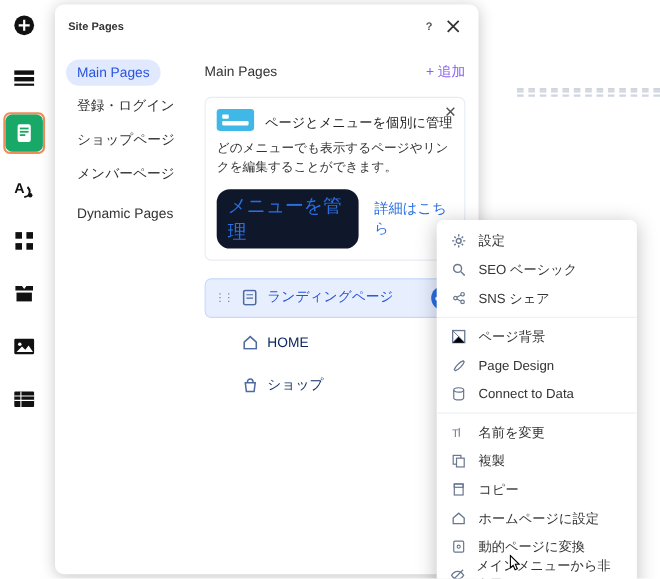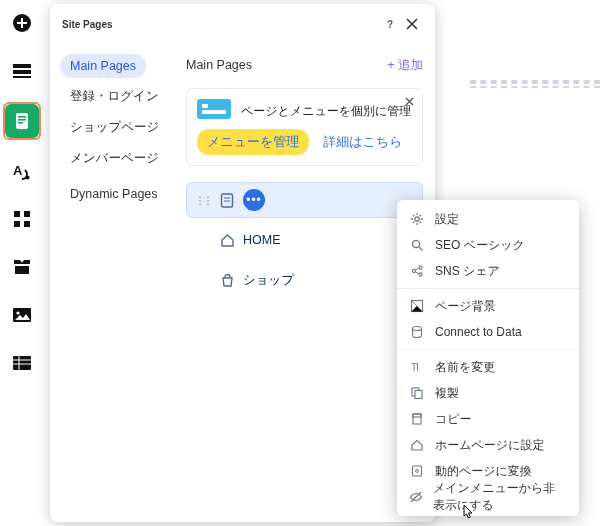--- a/index.html
+++ b/index.html
@@ -37,21 +37,21 @@
 
   .infobox { margin-top: 10px; border: 1px solid #e7ecf4; border-radius: 6px; padding: 10px 10px 10px 10px; position: relative; }
   .infobox .close { position: absolute; top: 6px; right: 8px; color: #555; cursor: pointer; font-size: 12px; }
   .ibrow1 { display: flex; align-items: flex-end; gap: 10px; }
   .ibicon { width: 34px; height: 20px; background: #3fb8e8; border-radius: 3px; position: relative; }
   .ibicon::before { content:""; position:absolute; left:5px; top:5px; width:6px; height:4px; background:#fff; border-radius:1px; }
   .ibicon::after  { content:""; position:absolute; left:5px; top:11px; width:24px; height:4px; background:#fff; border-radius:1px; }
   .ibtitle { font-size: 12px; line-height: 1.35; color: #222; flex: 1; }
   .ibdesc { margin-top: 8px; font-size: 11.5px; line-height: 1.5; color: #333; }
   .iblinks { margin-top: 10px; display: flex; gap: 14px; align-items: center; }
-  .link-pill { background: #fde047; color: #2a6fe4; font-size: 13px; padding: 4px 10px; border-radius: 12px; cursor: pointer; }
+  .link-pill { background: #0f172a; color: #2a6fe4; font-size: 17px; padding: 4px 10px; border-radius: 12px; cursor: pointer; }
   .link-plain { color: #2a6fe4; font-size: 13px; cursor: pointer; }
 
   
   .plist { margin-top: 16px; }
   .prow { display: flex; align-items: center; height: 36px; border-radius: 6px; padding: 0 8px; gap: 8px; border: 1px solid transparent; font-size: 12.5px; }
   .prow + .prow { margin-top: 4px; }
   .prow.sel { background: #e7efff; border-color: #c7d8ff; }
   .prow .grip { color: #6d7ea3; font-size: 10px; letter-spacing: -2px; cursor: grab; }
   .prow .ricon { width: 16px; height: 16px; color: #4f6aa0; display: flex; align-items: center; justify-content: center; }
   .prow .rlabel { flex: 1; color: #0e2960; }
@@ -172,36 +172,38 @@
         <div class="infobox">
           <span class="close">
             <svg width="9" height="9" viewBox="0 0 9 9">
                 <path d="M1 1l7 7M8 1L1 8" stroke="#555" stroke-width="1.4"></path>
               </svg>
           </span>
           <div class="ibrow1">
             <div class="ibicon"></div>
             <div class="ibtitle">ページとメニューを個別に管理</div>
           </div>
+          <div class="ibdesc">どのメニューでも表示するページやリンクを編集することができます。</div>
           <div class="iblinks">
             <span class="link-pill">メニューを管理</span>
             <span class="link-plain">詳細はこちら</span>
           </div>
         </div>
 
         <div class="plist">
           <div class="prow sel">
             <span class="grip">⋮⋮</span>
             <span class="ricon">
               <svg width="14" height="15" viewBox="0 0 14 15">
                   <rect x="1.5" y="1" width="11" height="13" rx="1.5" fill="none" stroke="#4f6aa0" stroke-width="1.4"></rect>
                   <line x1="4" y1="5" x2="10" y2="5" stroke="#4f6aa0"></line>
                   <line x1="4" y1="8" x2="10" y2="8" stroke="#4f6aa0"></line>
                 </svg>
             </span>
+            <span class="rlabel">ランディングページ</span>
             <span class="more">•••</span>
           </div>
 
           <div class="prow">
             <span class="grip" style="visibility:hidden">⋮⋮</span>
             <span class="ricon">
               <svg width="15" height="14" viewBox="0 0 15 14">
                   <path d="M2 7l5.5-5L13 7v6H2z" fill="none" stroke="#4f6aa0" stroke-width="1.4"></path>
                 </svg>
             </span>
@@ -260,20 +262,28 @@
           <svg width="14" height="14" viewBox="0 0 14 14">
             <rect x="1.5" y="1.5" width="11" height="11" fill="none" stroke="#6a7790" stroke-width="1.2"></rect>
             <path d="M1.5 12.5L7 7l5.5 5.5M1.5 1.5l11 11" stroke="#6a7790" stroke-width="0.9"></path>
           </svg>
         </span>
       <span>ページ背景</span>
     </div>
     <div class="mi">
       <span class="micon">
           <svg width="14" height="14" viewBox="0 0 14 14">
+            <path d="M3 11c1-3 5-7 8-8l1 1c-1 3-5 7-8 8z" fill="none" stroke="#6a7790" stroke-width="1.2"></path>
+          </svg>
+        </span>
+      <span>Page Design</span>
+    </div>
+    <div class="mi">
+      <span class="micon">
+          <svg width="14" height="14" viewBox="0 0 14 14">
             <ellipse cx="7" cy="3.5" rx="4.5" ry="2" fill="none" stroke="#6a7790" stroke-width="1.1"></ellipse>
             <path d="M2.5 3.5v7c0 1.1 2 2 4.5 2s4.5-.9 4.5-2v-7" fill="none" stroke="#6a7790" stroke-width="1.1"></path>
           </svg>
         </span>
       <span>Connect to Data</span>
     </div>
     <div class="sep"></div>
     <div class="mi">
       <span class="micon">
           <svg width="14" height="14" viewBox="0 0 14 14">

